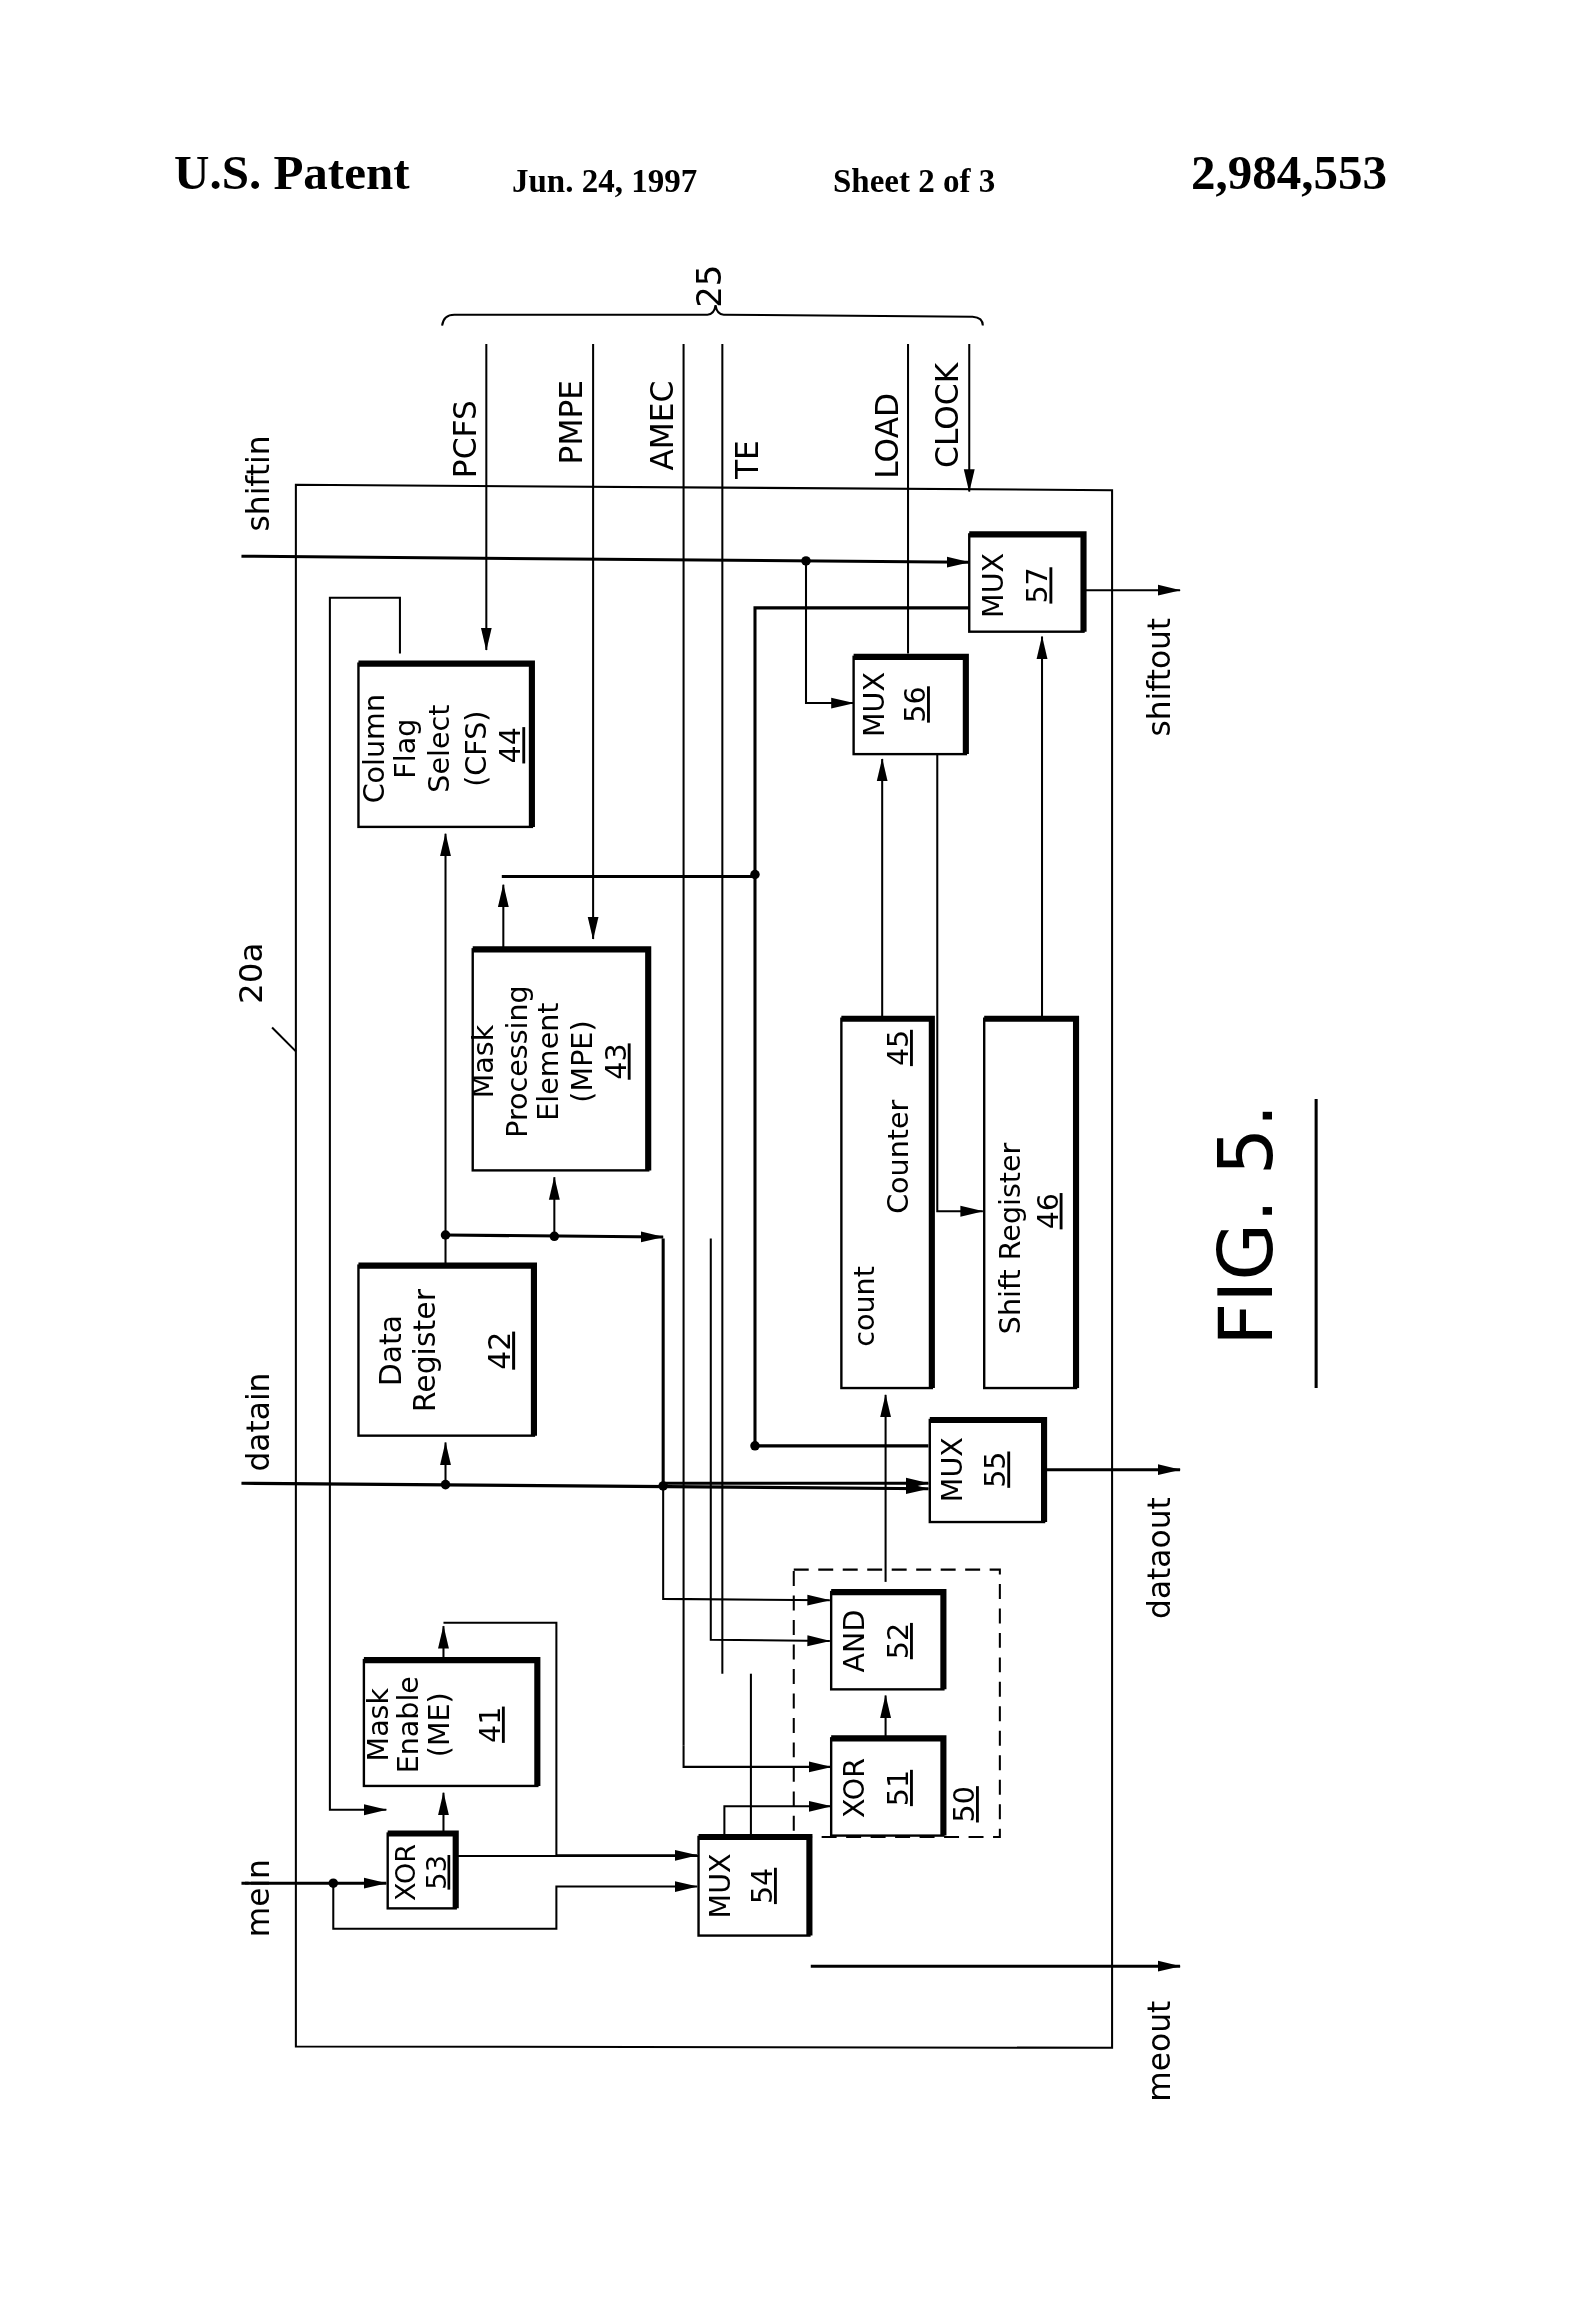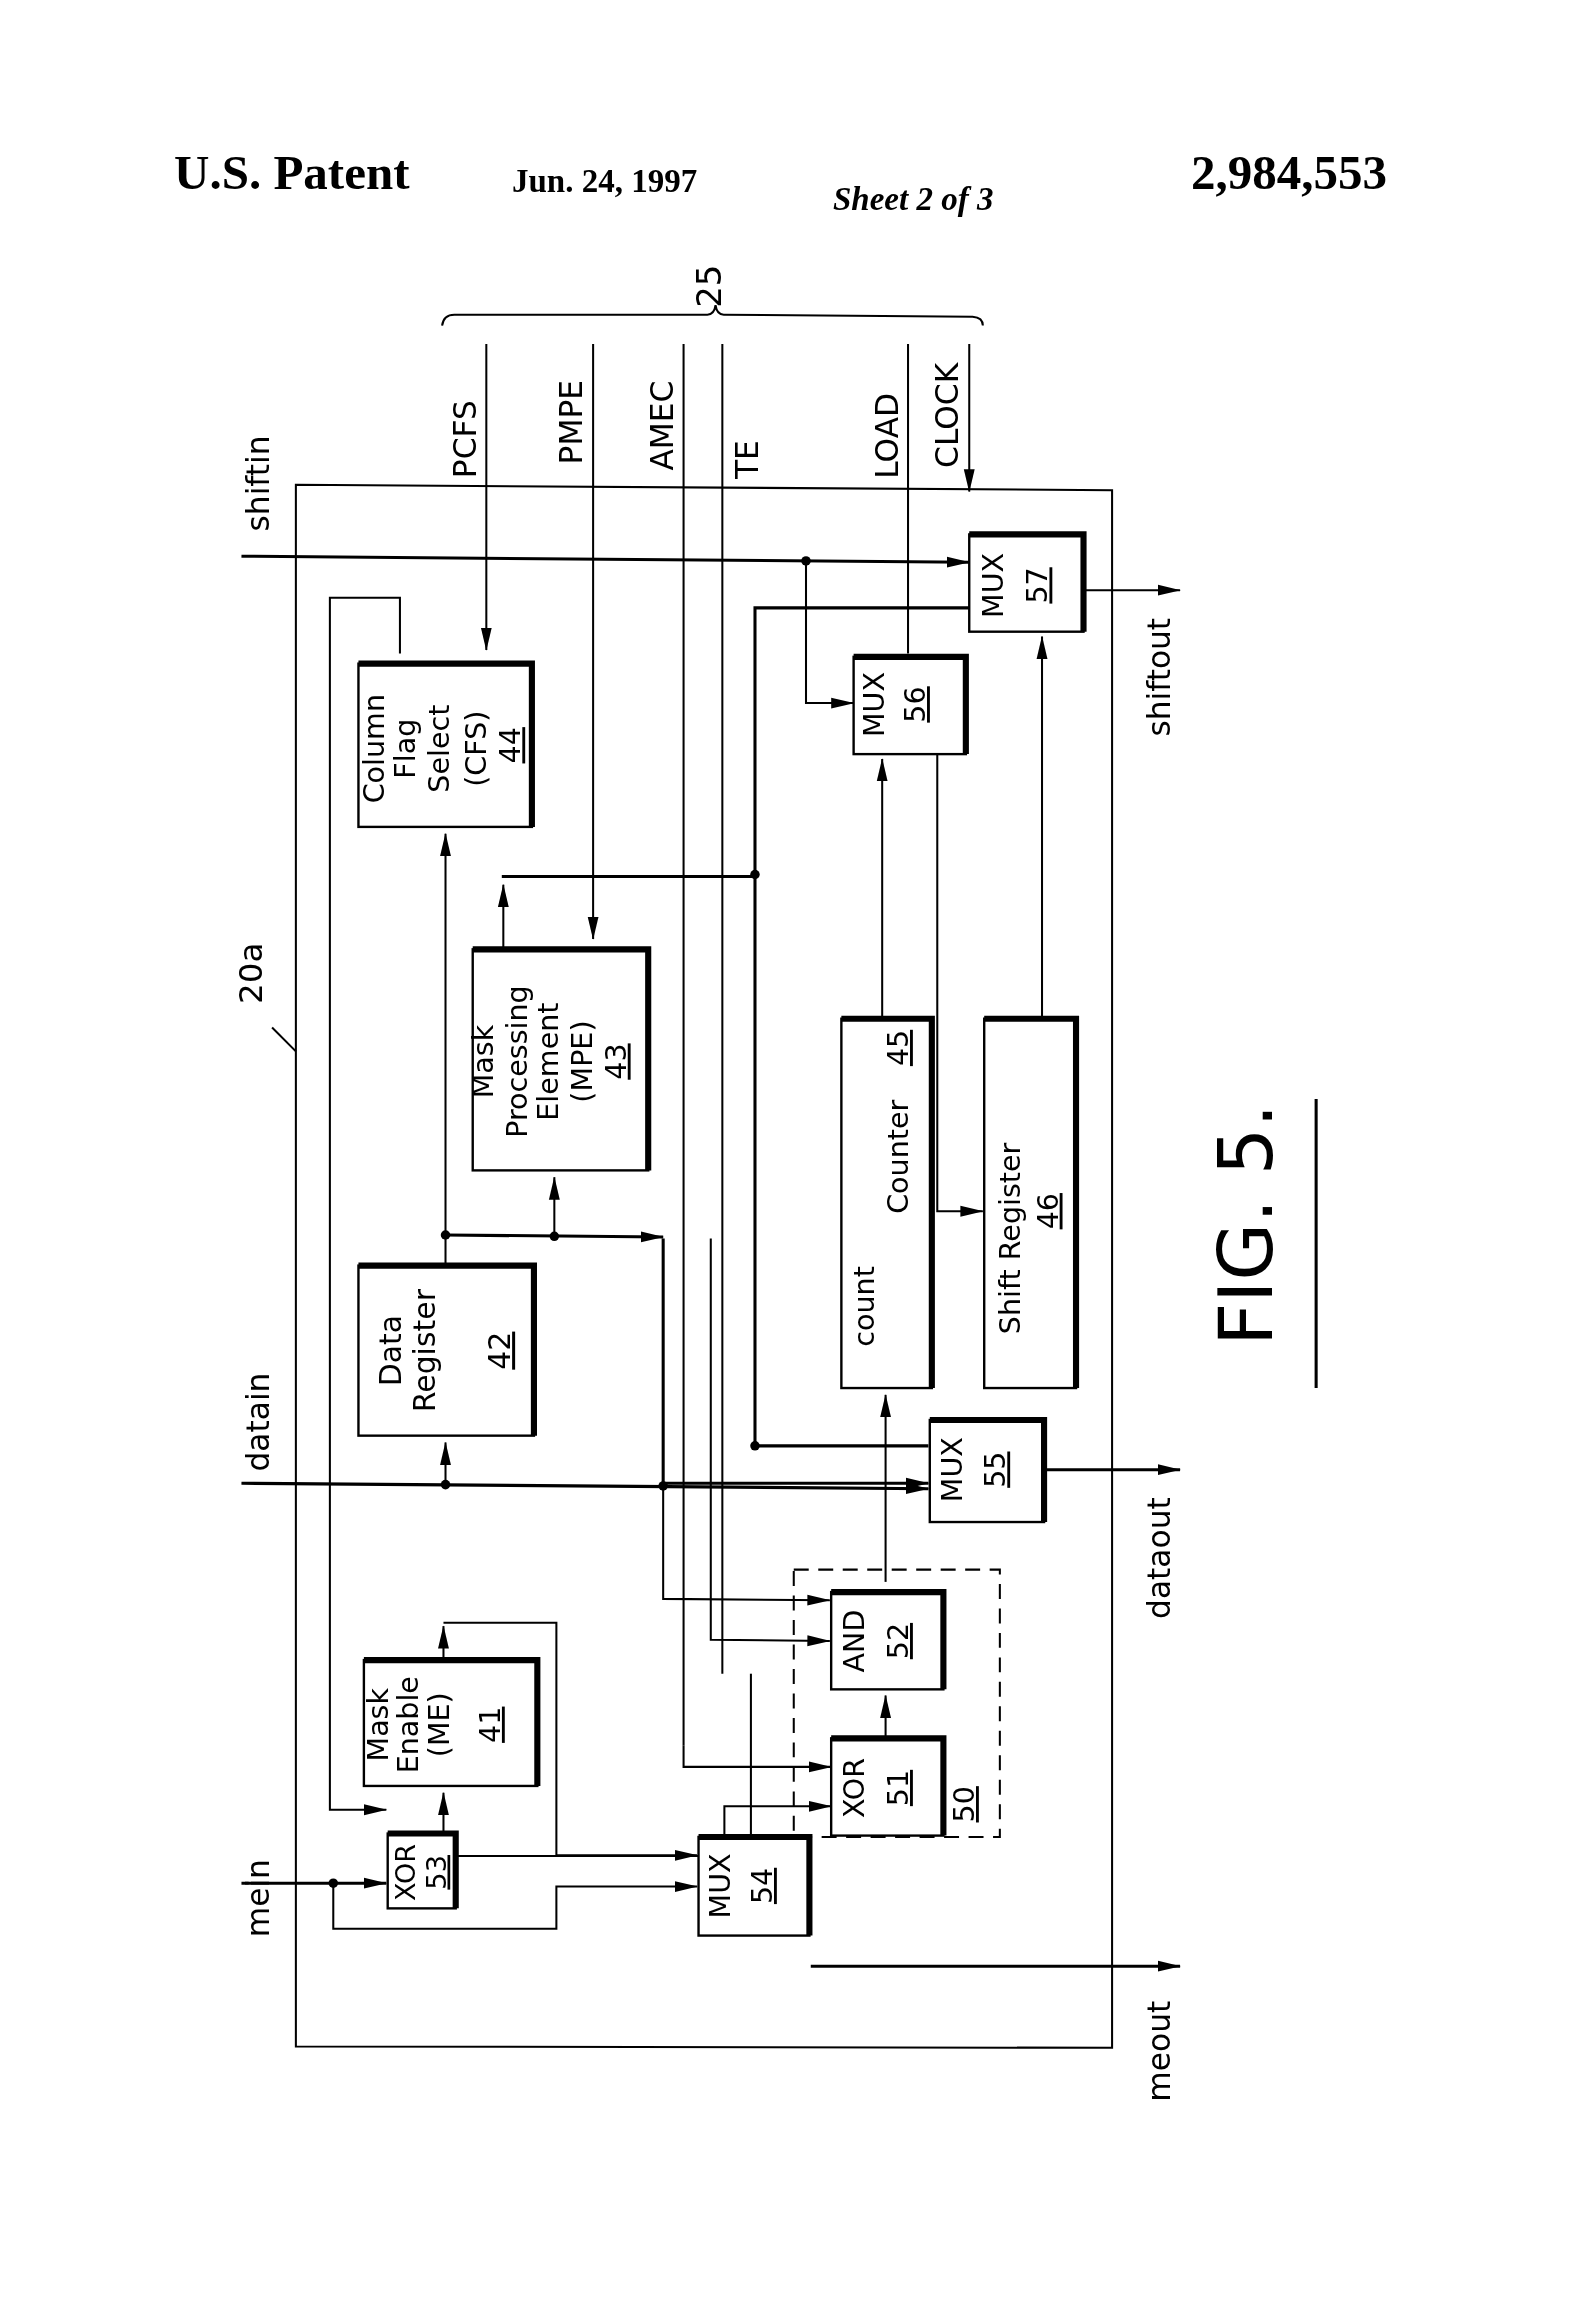--- a/index.html
+++ b/index.html
@@ -1,20 +1,20 @@
 <!DOCTYPE html>
 <html style="font-size:11px"><head>
 <meta charset="utf-8">
 <style>
   html, body { margin: 0; padding: 0; background: #ffffff; }
   body { width: 1578px; height: 2319px; position: relative; overflow: hidden; }
   .hdr { position: absolute; font-family: "Liberation Serif", "DejaVu Serif", serif; font-weight: bold; color: #000; white-space: nowrap; }
   #hdr-left { left: 136px; top: 144px; font-size: 49px; margin-left: 38px; }
   #hdr-date { left: 512px; top: 163px; font-size: 33px; }
-  #hdr-sheet { left: 833px; top: 181px; font-size: 33px; font-style: italic; }
+  #hdr-sheet { left: 833px; top: 163px; font-size: 33px; }
   #hdr-num { left: 1191px; top: 144px; font-size: 49px; }
   svg#diagram { position: absolute; left: 0; top: 0; }
   svg text { font-family: "DejaVu Sans", "Liberation Sans", sans-serif; fill: #000; }
   .w { stroke: #000; stroke-width: 3; fill: none; }
   .wt { stroke: #000; stroke-width: 4.5; fill: none; }
   .blk { stroke: #000; stroke-width: 3.5; fill: #fff; }
   .blkshadow { stroke: #000; stroke-width: 9; fill: none; }
   .dash { stroke: #000; stroke-width: 3; fill: none; stroke-dasharray: 22 14; }
   .dot { fill: #000; }
   .arrow { fill: #000; }

